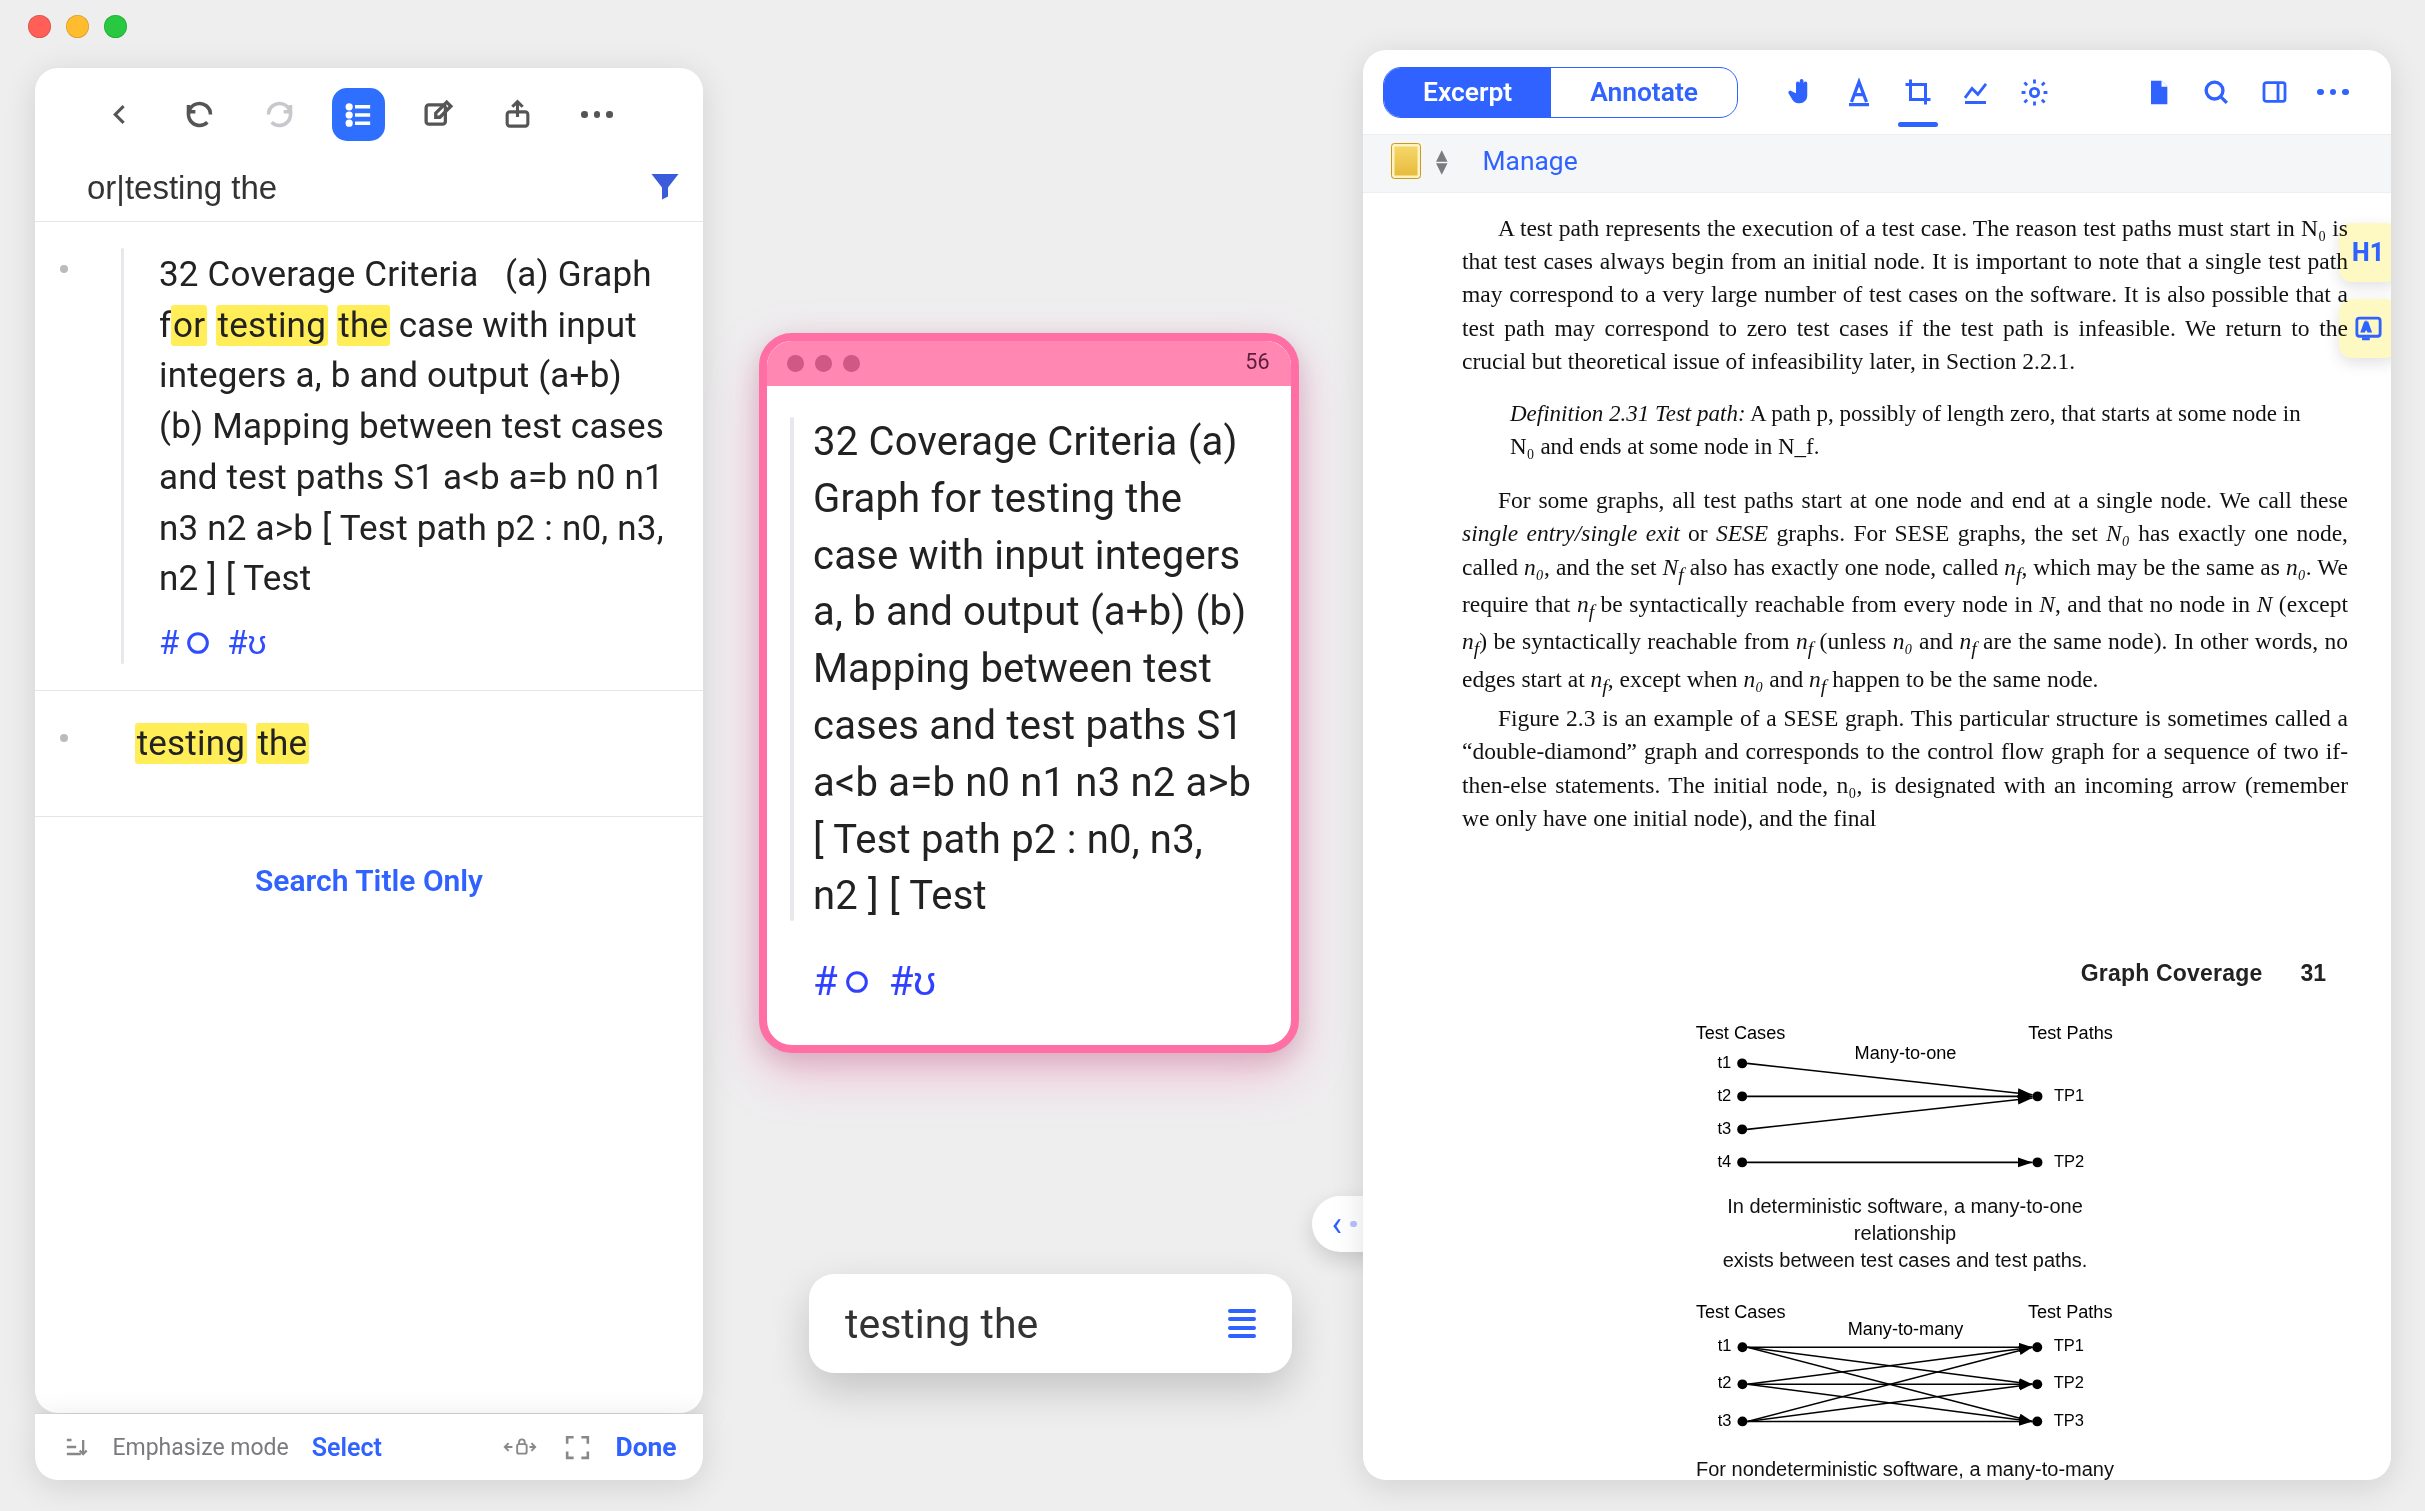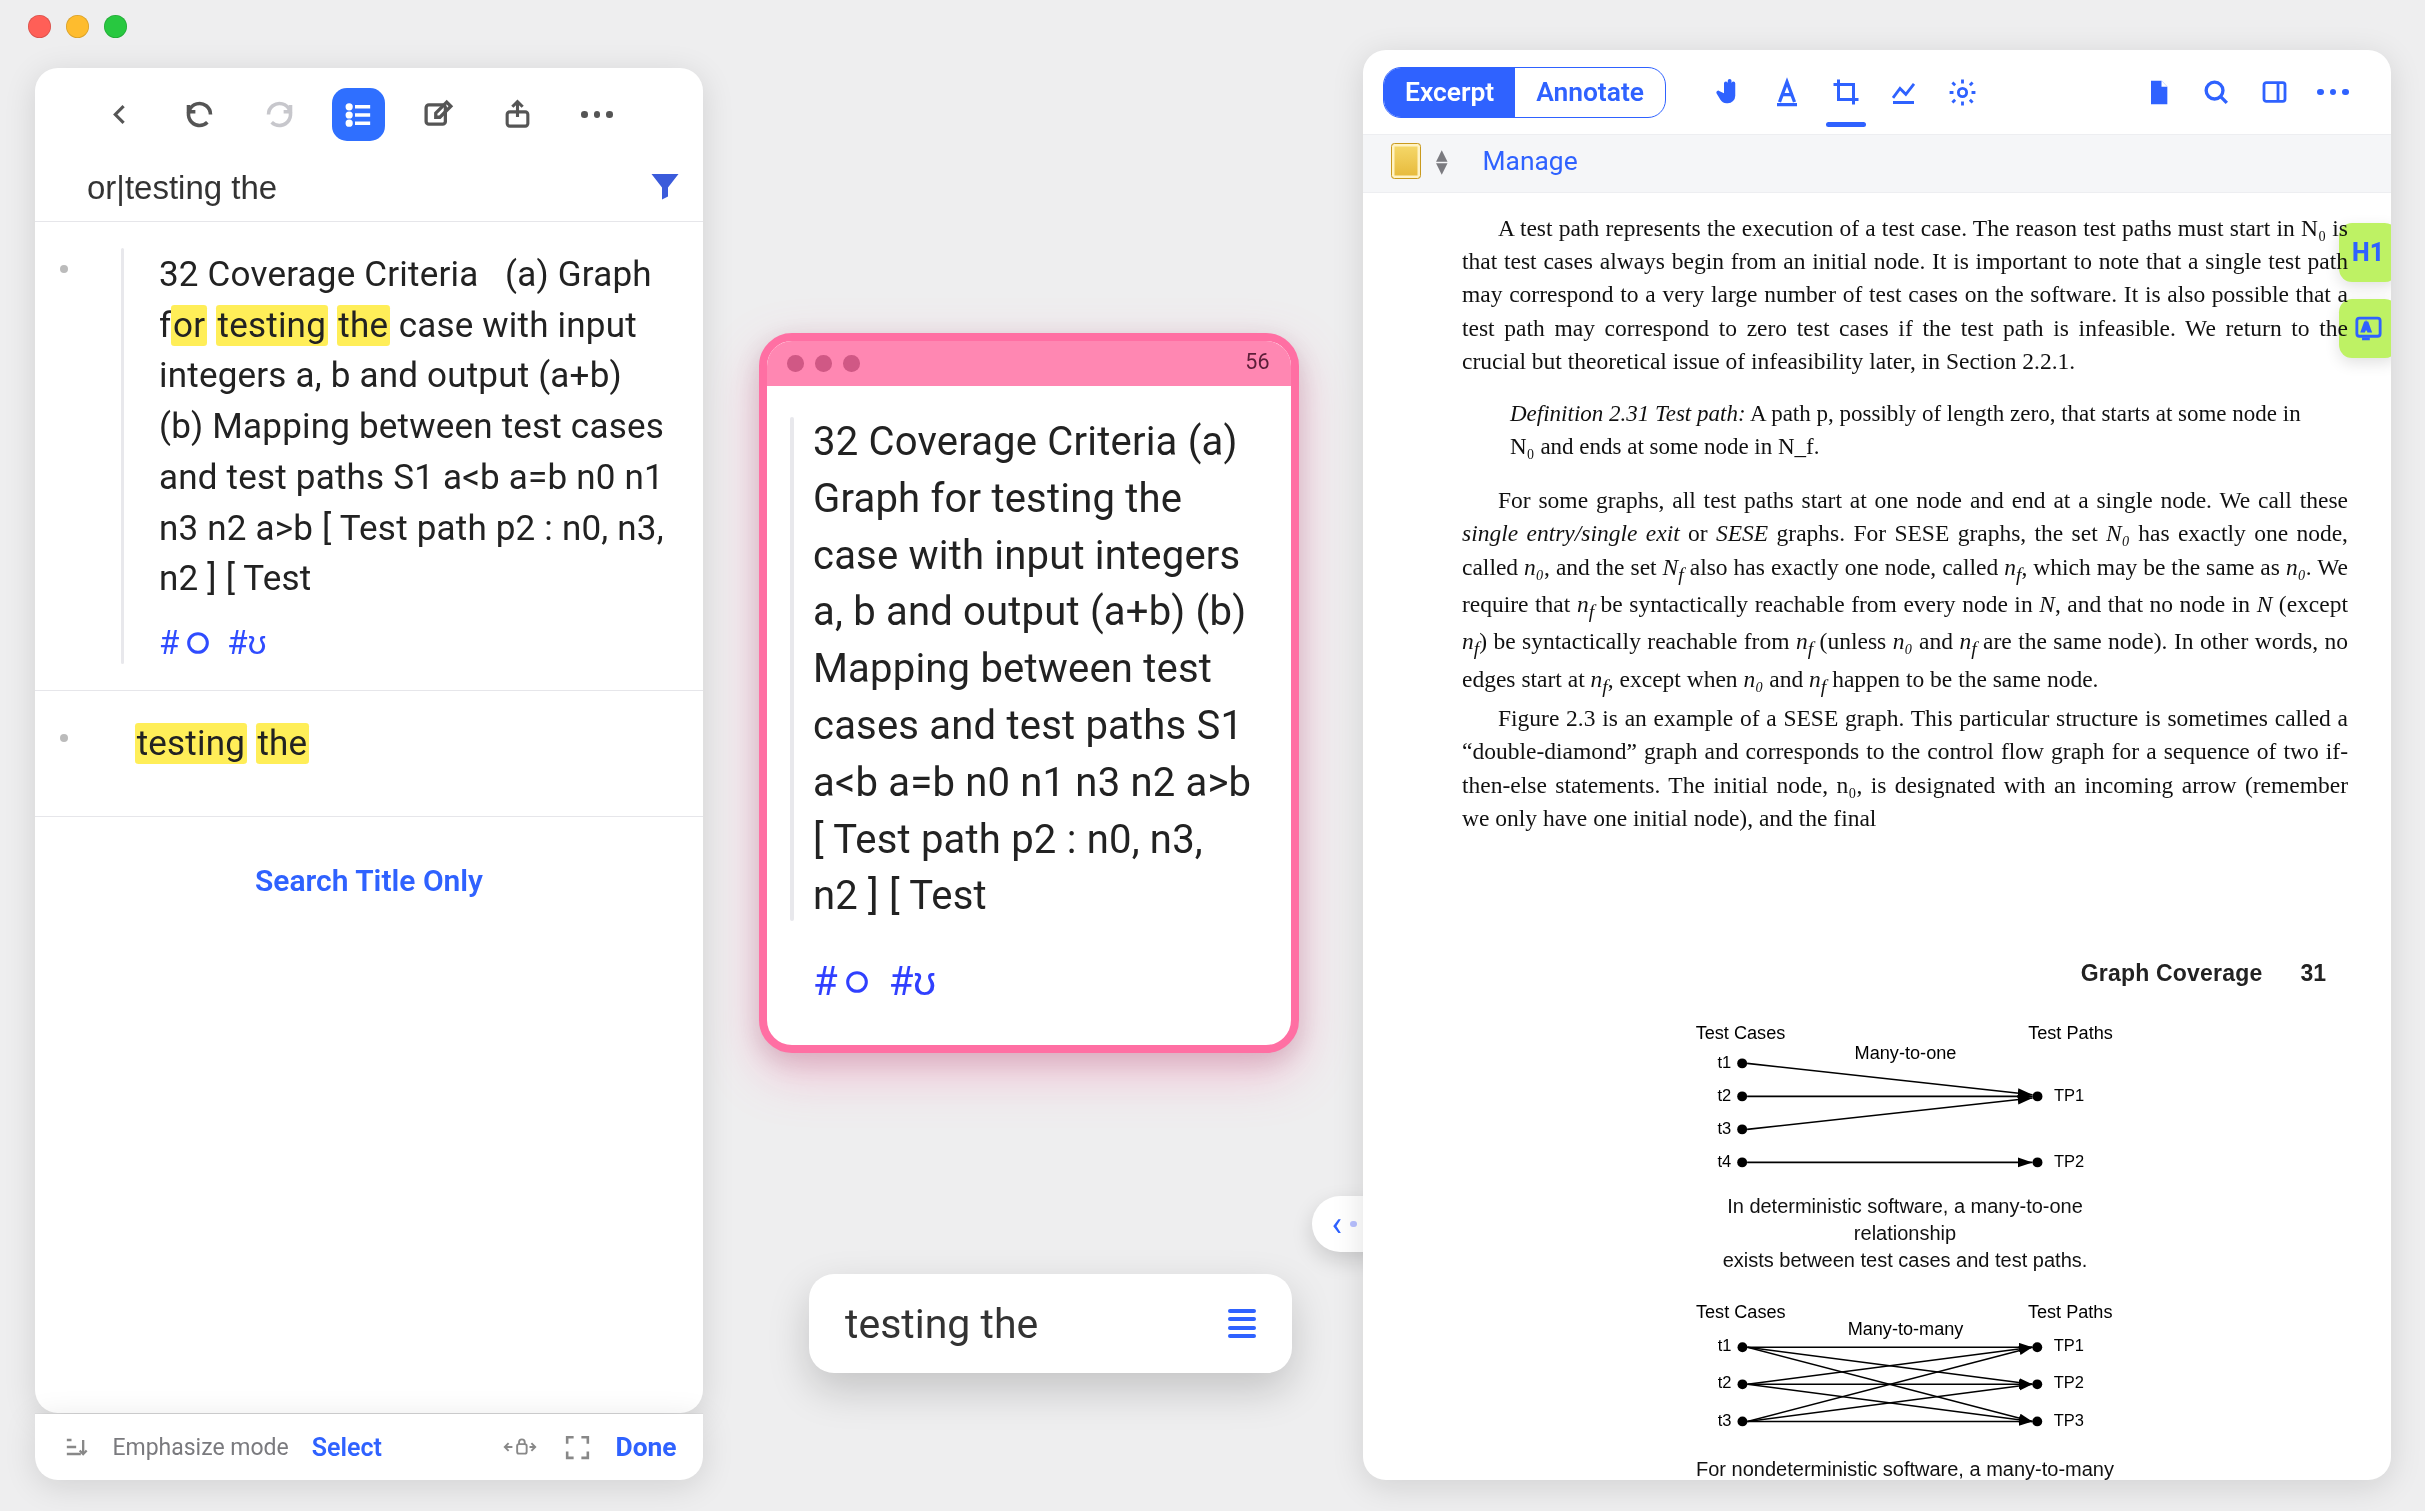--- a/index.html
+++ b/index.html
@@ -101,21 +101,21 @@
     position:absolute; right:35px; top:50px; bottom:31px; width:1028px;
     background:#fff; border-radius:23px; box-shadow:0 6.6px 33px rgba(0,0,0,.12);
     display:flex; flex-direction:column; overflow:hidden;
   }
   .reader-toolbar{
     display:flex; align-items:center; gap:8.3px; padding:16.5px 33px 16.5px 20px;
   }
   .seg{
     display:flex; border:1.7px solid #2f62ff; border-radius:18px; overflow:hidden; height:51px;
   }
-  .seg .seg-item{ padding:0 21px; display:flex; align-items:center; font-size:26.4px; font-weight:600; color:#2f62ff; }
+  .seg .seg-item{ padding:0 39px; display:flex; align-items:center; font-size:26.4px; font-weight:600; color:#2f62ff; }
   .seg .seg-item.active{ background:#2f62ff; color:#fff; }
   .rt-icon{ width:50px; height:50px; display:flex; align-items:center; justify-content:center; color:#2f62ff; border-radius:11.6px; }
   .rt-icon.active-under{ position:relative; }
   .rt-icon.active-under::after{content:"";position:absolute;left:5px;right:5px;bottom:-10px;height:5px;background:#2f62ff;border-radius:3.3px;}
   .reader-toolbar .spacer{flex:1;}
 
   .reader-title-row{
     display:flex; align-items:center; gap:15px; padding:8.3px 33px 13.2px 28px;
     background:linear-gradient(#f5f6f8,#f5f6f8); border-top:0.8px solid #edeef1; border-bottom:0.8px solid #edeef1;
   }
@@ -134,21 +134,21 @@
   .page-head-right .sec-title{letter-spacing:0.2px;}
 
   .fig-wrap{ width:429px; margin:0 auto; font-family:-apple-system,Helvetica,Arial; }
   .fig-caption{font-size:20px; text-align:center; margin-top:8.3px; line-height:1.35;}
 
   
   .reader-side {
     position:absolute; right:-6.6px; top:173px; width:59px;
   }
   .reader-side .chip{
-    width:59px;height:59px;background:#bef264;border-radius:13.2px;box-shadow:0 5px 15px rgba(0,0,0,.12);
+    width:59px;height:59px;background:#fef9c3;border-radius:13.2px;box-shadow:0 5px 15px rgba(0,0,0,.12);
     display:flex;align-items:center;justify-content:center;color:#2f62ff;font-weight:800;font-size:25px;margin-bottom:16.5px;
   }
 </style>
 </head>
 <body>
 
 <div class="traffic">
   <div class="dot red"></div>
   <div class="dot yellow"></div>
   <div class="dot green"></div>

